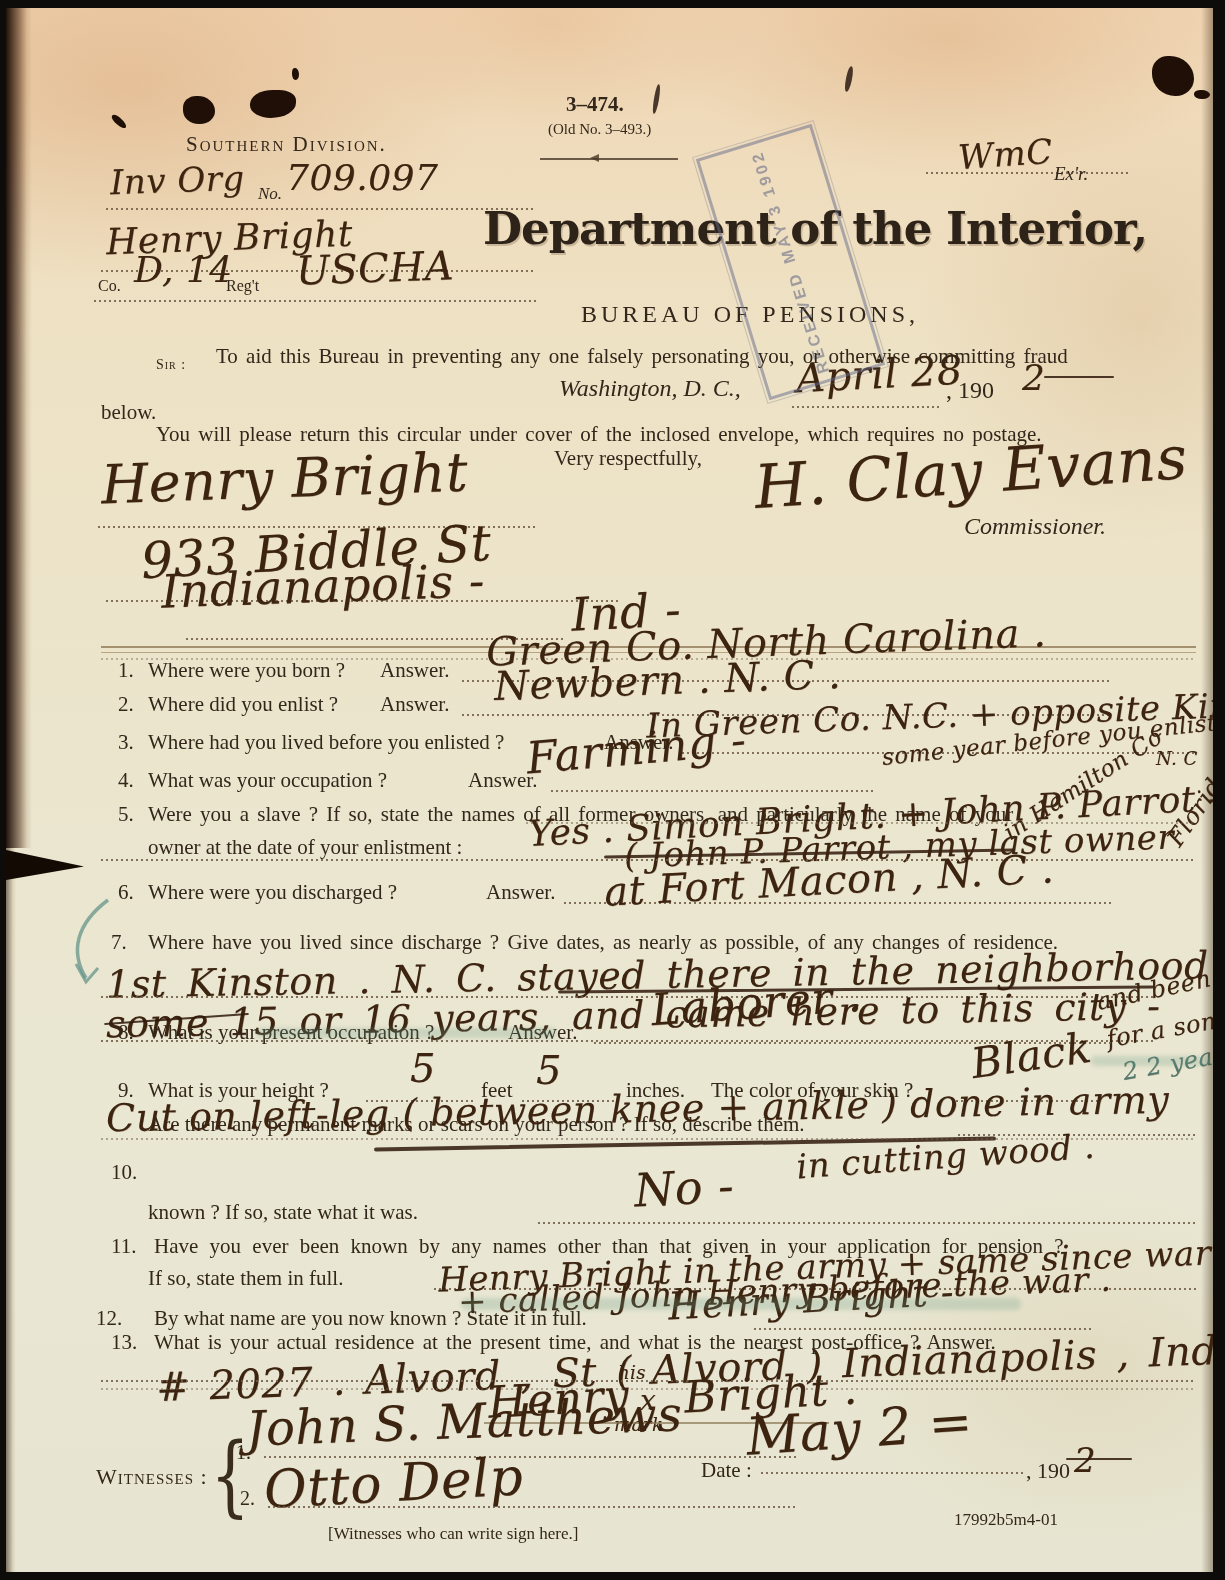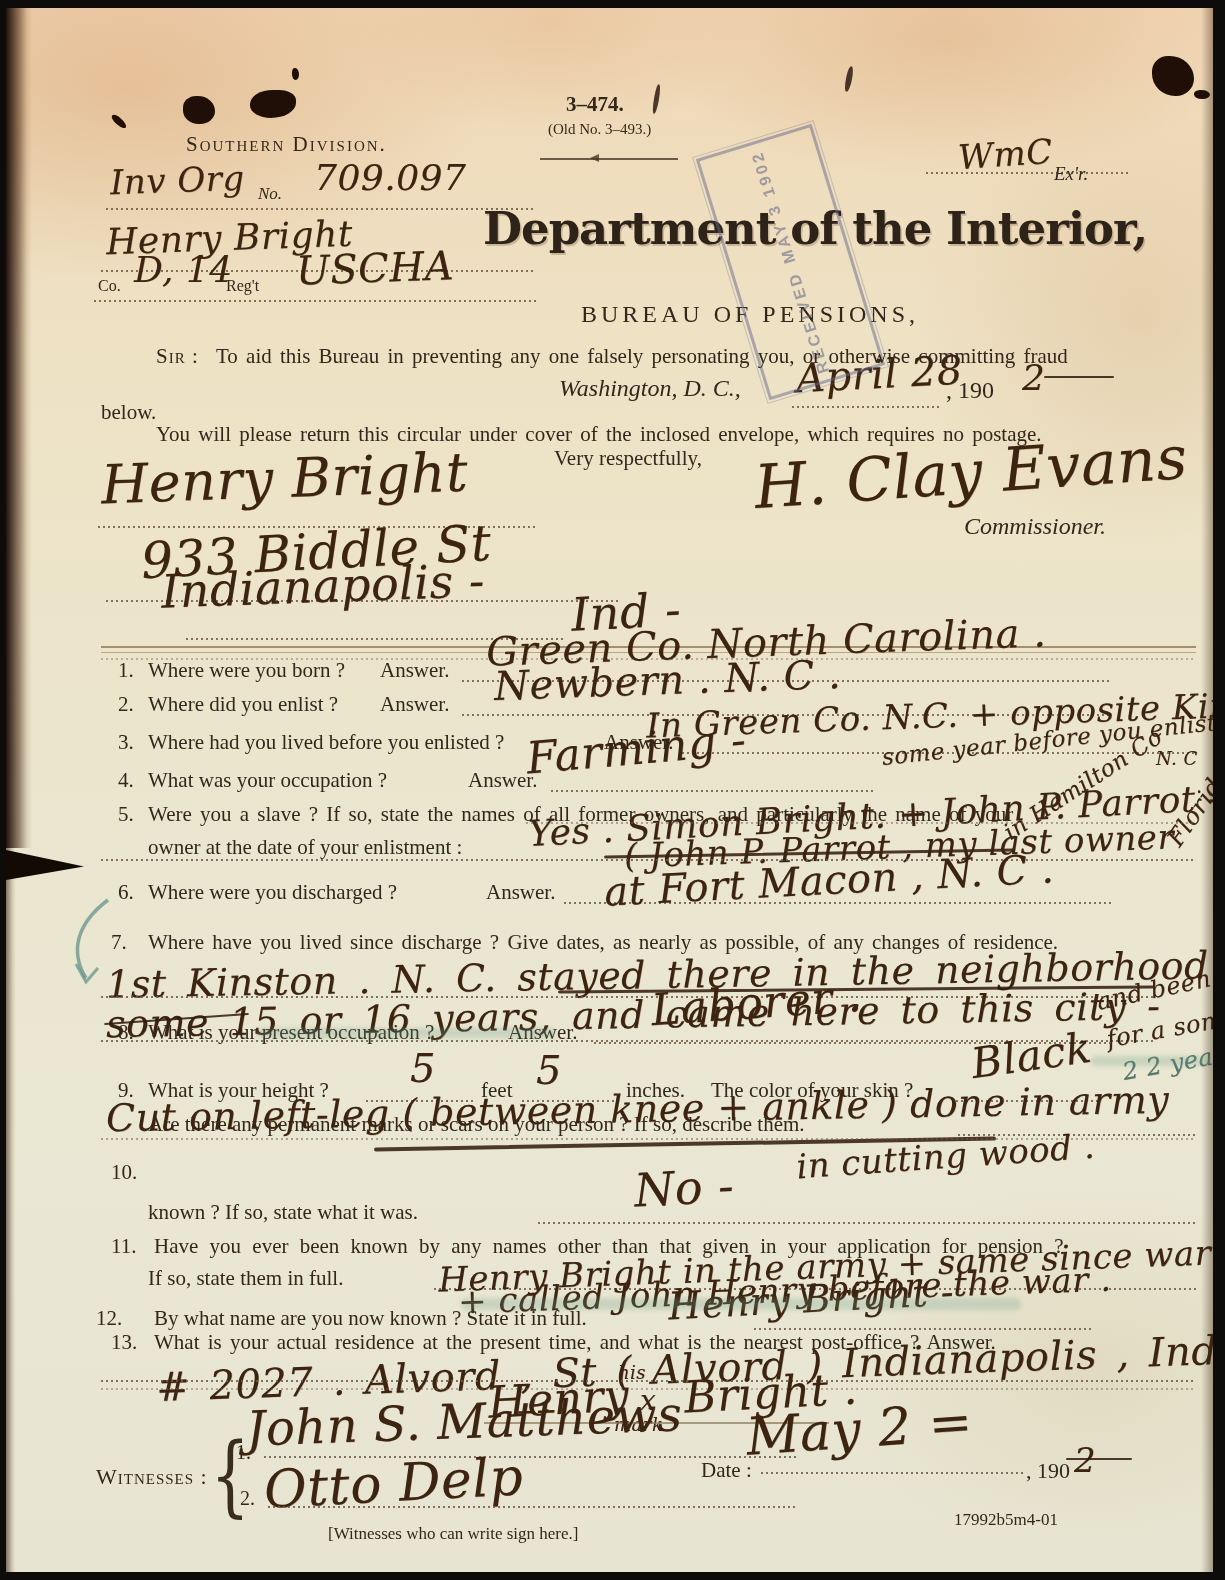--- a/index.html
+++ b/index.html
@@ -59,21 +59,21 @@
     <div class="arrowhead" style="left:584px;top:146px;"></div>
 
     <span class="t print sc" style="left:180px;top:124px;font-size:21px;letter-spacing:2px;">Southern Division.</span>
 
     <div class="dots" style="left:920px;top:164px;width:205px;"></div>
     <span class="t hw" style="left:952px;top:126px;font-size:34px;transform:rotate(-4deg);">WmC</span>
     <span class="t print it" style="left:1048px;top:154px;font-size:19px;">Ex'r.</span>
 
     <span class="t hw" style="left:104px;top:152px;font-size:34px;transform:rotate(-2deg);">Inv Org</span>
     <span class="t print it" style="left:252px;top:176px;font-size:17px;">No.</span>
-    <span class="t hw" style="left:308px;top:148px;font-size:36px;">709.097</span>
+    <span class="t hw" style="left:280px;top:148px;font-size:36px;">709.097</span>
     <div class="dots" style="left:100px;top:200px;width:428px;"></div>
 
     <span class="t bl" style="left:477px;top:194px;font-size:45px;">Department of the Interior,</span>
 
     <span class="t hw" style="left:100px;top:208px;font-size:36px;transform:rotate(-2deg);">Henry Bright</span>
     <div class="dots" style="left:95px;top:262px;width:433px;"></div>
 
     <span class="t print" style="left:575px;top:292px;font-size:24px;letter-spacing:4px;">BUREAU OF PENSIONS,</span>
 
     <span class="t print" style="left:92px;top:268px;font-size:16px;">Co.</span>
@@ -89,21 +89,21 @@
     <span class="t hw" style="left:1016px;top:348px;font-size:36px;">2</span>
     <div class="inkline" style="left:1038px;top:368px;width:70px;height:2px;"></div>
 
     <div class="stamp">
       <div class="stamp-inner">
         <span class="stamp-line">RECEIVED</span>
         <span class="stamp-line">MAY 3 1902</span>
       </div>
     </div>
 
-    <span class="t print sc" style="left:150px;top:336px;font-size:21px;">Sir :</span>
+    <span class="t print sc" style="left:150px;top:348px;font-size:14px;">Sir :</span>
     <span class="t print ws1" style="left:210px;top:336px;font-size:21px;">To aid this Bureau in preventing any one falsely personating you, or otherwise committing fraud</span>
     <span class="t print" style="left:95px;top:392px;font-size:21px;">below.</span>
     <span class="t print ws1" style="left:150px;top:414px;font-size:21px;">You will please return this circular under cover of the inclosed envelope, which requires no postage.</span>
     <span class="t print" style="left:548px;top:438px;font-size:21px;">Very respectfully,</span>
 
     <span class="t hw" style="left:95px;top:438px;font-size:54px;transform:rotate(-2deg);">Henry Bright</span>
     <div class="dots" style="left:92px;top:518px;width:438px;"></div>
     <span class="t hw" style="left:135px;top:514px;font-size:50px;transform:rotate(-3deg);">933 Biddle St</span>
     <div class="dots" style="left:100px;top:592px;width:512px;"></div>
     <span class="t hw" style="left:155px;top:550px;font-size:46px;transform:rotate(-2deg);">Indianapolis -</span>

